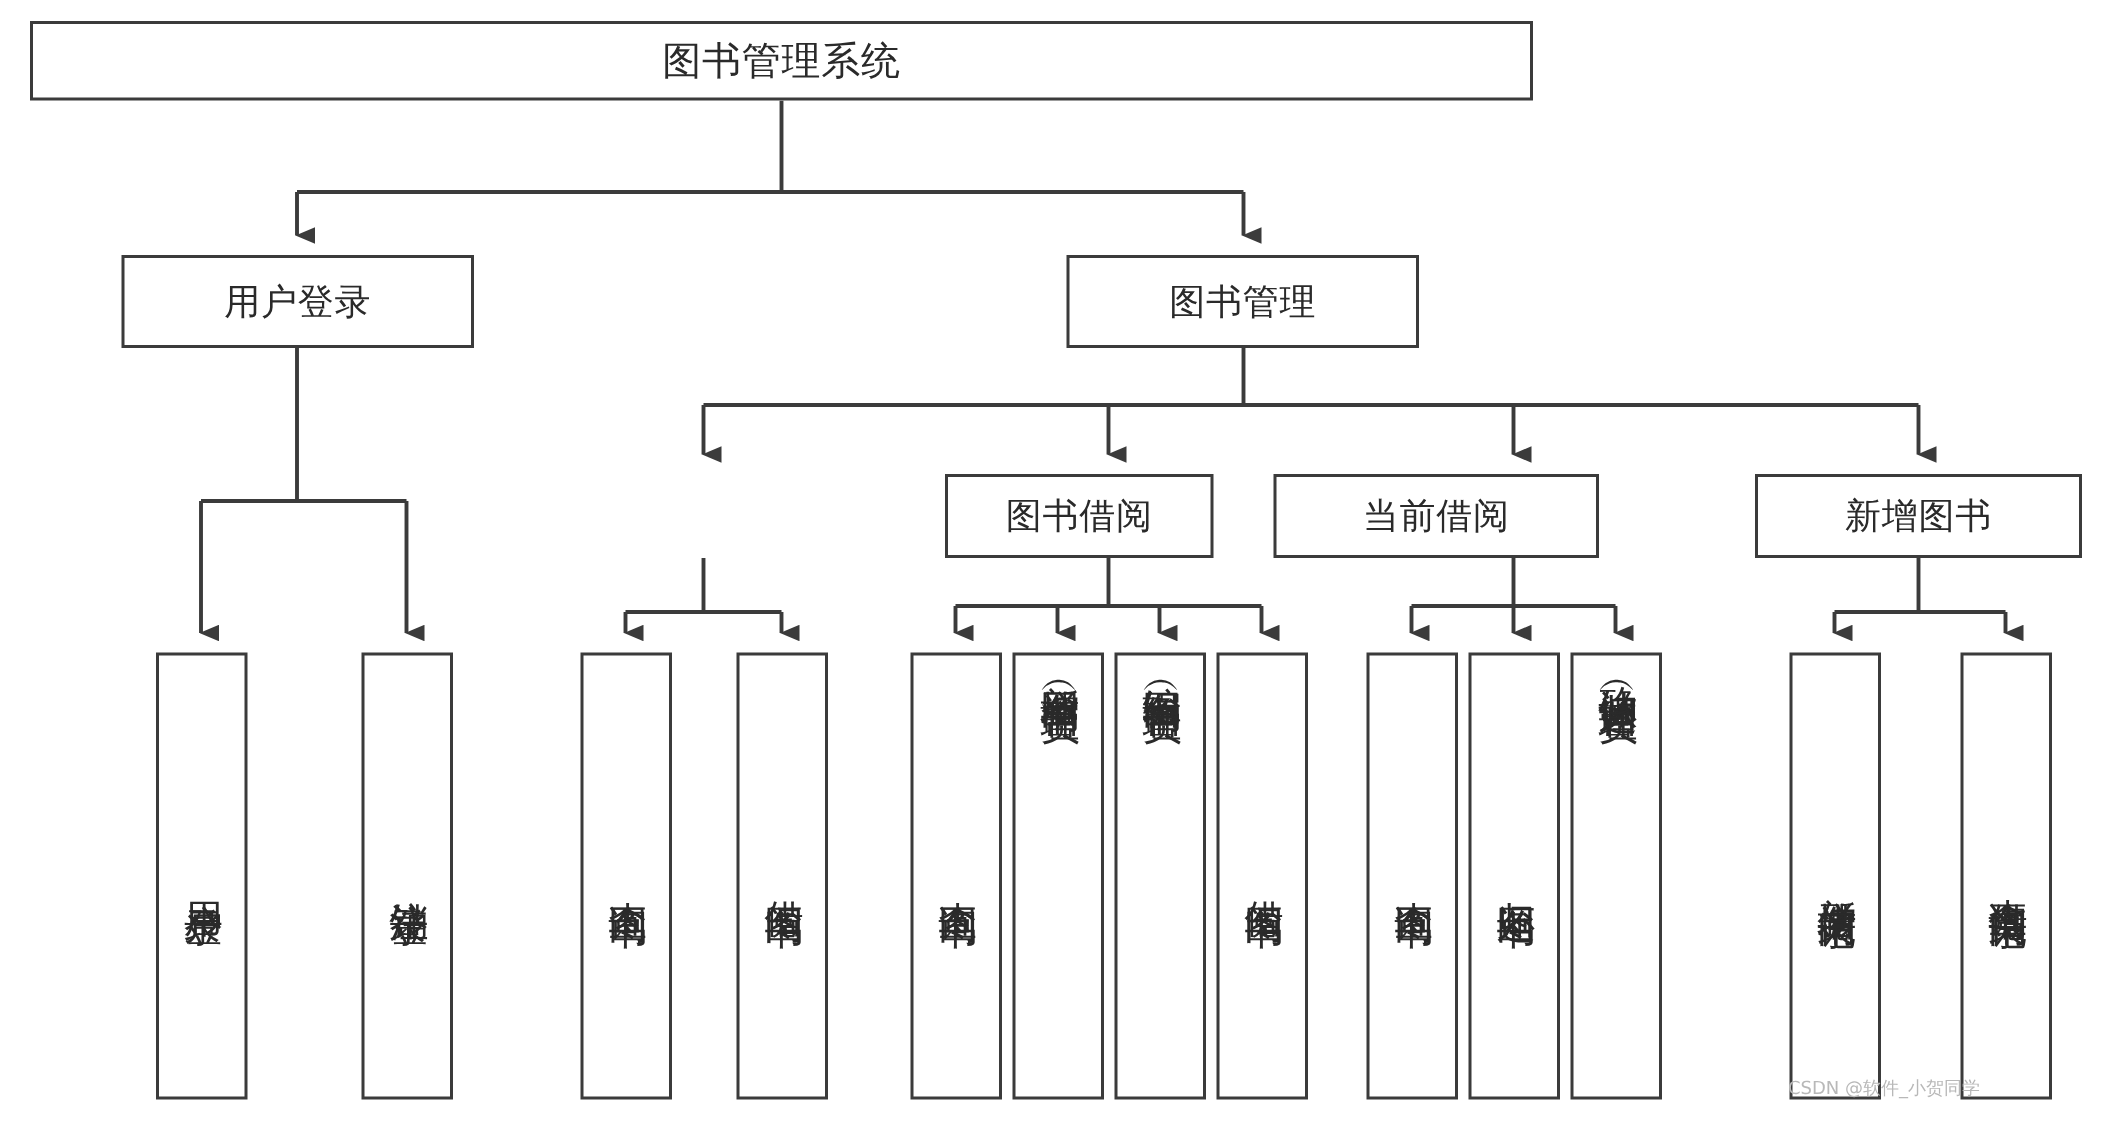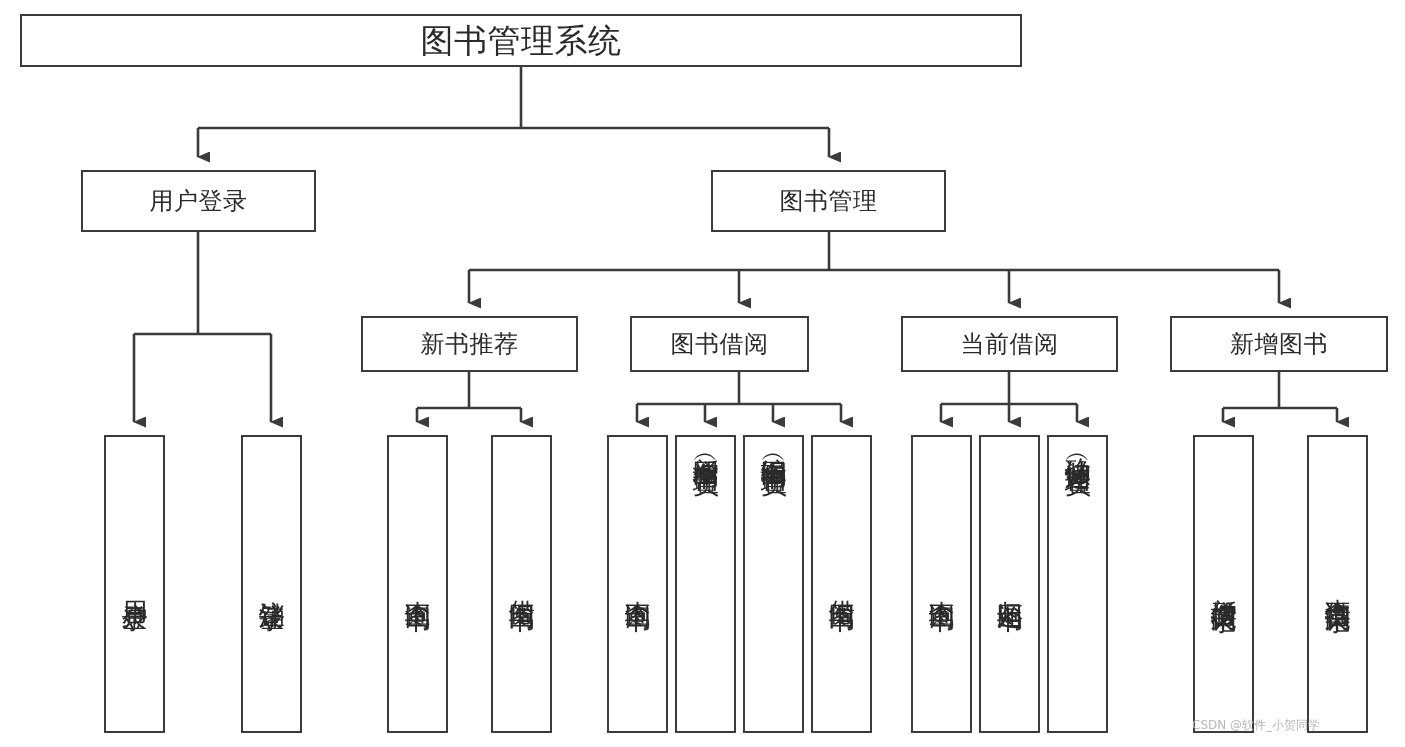--- a/index.html
+++ b/index.html
@@ -3,21 +3,21 @@
 <meta charset="utf-8">
 <style>
   html,body{margin:0;padding:0;background:#ffffff;}
   body{font-family:"DejaVu Sans","Liberation Sans",sans-serif;}
   #canvas{position:relative;width:1405px;height:747px;background:#ffffff;overflow:hidden;}
   svg.links{position:absolute;left:0;top:0;width:1405px;height:747px;}
   .node{position:absolute;box-sizing:border-box;background:#ffffff;
         border:2.5px solid #3b3b3b;display:flex;align-items:center;justify-content:center;}
   .node .lbl{color:#2a2a2a;white-space:nowrap;letter-spacing:0.5px;}
   .node.h .lbl{font-size:24px;line-height:1;}
-  .node.root .lbl{font-size:33px;}
+  .node.root .lbl{font-size:26px;}
   .node.v{align-items:flex-start;justify-content:center;padding-top:0;}
   .node.v .lbl{writing-mode:vertical-rl;text-orientation:upright;
         font-size:26px;line-height:1.28;letter-spacing:2px;white-space:nowrap;}
   .node.v.mid{align-items:center;}
   .watermark{position:absolute;color:#b8b8b8;font-size:12px;white-space:nowrap;}
 </style>
 </head>
 <body>
 
 <div id="canvas">
@@ -77,27 +77,24 @@
     <span class="lbl">图书管理系统</span>
   </div>
 
   <div class="node h" style="left:81px;top:170px;width:235px;height:62px;">
     <span class="lbl">用户登录</span>
   </div>
   <div class="node h" style="left:711px;top:170px;width:235px;height:62px;">
     <span class="lbl">图书管理</span>
   </div>
 
-  <div class="node h" style="left:361px;top:316px;width:217px;height:56px;">
-    <span class="lbl">新书推荐</span>
-  </div>
   <div class="node h" style="left:630px;top:316px;width:179px;height:56px;">
     <span class="lbl">图书借阅</span>
   </div>
-  <div class="node h" style="left:901px;top:316px;width:217px;height:56px;">
+  <div class="node h" style="left:849px;top:316px;width:217px;height:56px;">
     <span class="lbl">当前借阅</span>
   </div>
   <div class="node h" style="left:1170px;top:316px;width:218px;height:56px;">
     <span class="lbl">新增图书</span>
   </div>
 
   <div class="node v mid" style="left:104px;top:435px;width:61px;height:298px;">
     <span class="lbl">用户登录</span>
   </div>
   <div class="node v mid" style="left:241px;top:435px;width:61px;height:298px;">

